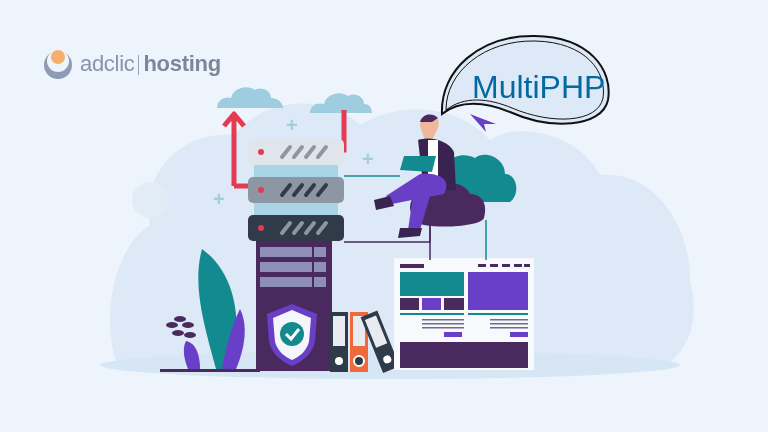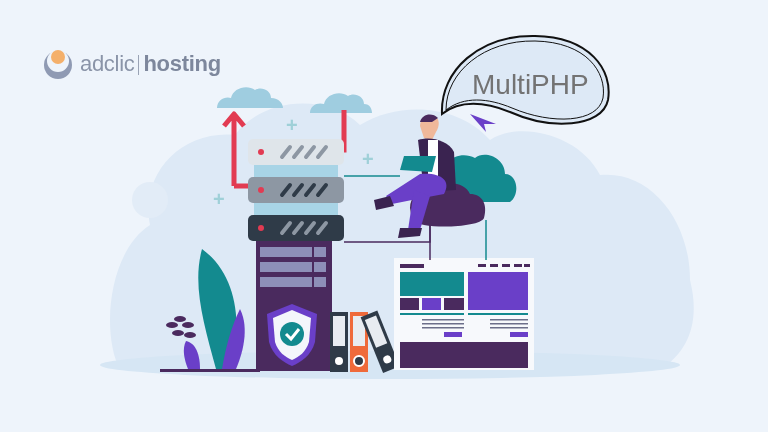--- a/index.html
+++ b/index.html
@@ -2,21 +2,21 @@
 <html><head>
 <meta charset="utf-8">
 <style>
   html,body{margin:0;padding:0;}
   body{width:768px;height:432px;overflow:hidden;background:#eef4fb;font-family:"Liberation Sans",sans-serif;position:relative;}
   .abs{position:absolute;}
   .logo{left:42px;top:48px;display:flex;align-items:center;gap:6px;}
   .logo-text{font-size:22px;color:#8a94a8;letter-spacing:-0.3px;}
   .logo-text b{color:#7d879c;font-weight:700;}
   .logo-sep{display:inline-block;width:1px;height:20px;background:#9aa3b5;margin:0 4px;vertical-align:middle;}
-  .bubble-text{font-size:28px;color:#737373;}
+  .bubble-text{font-size:32px;color:#0369a1;}
 </style>
 </head>
 <body>
 
 <svg class="abs" style="left:0;top:0" width="768" height="432" viewBox="0 0 768 432">
   <path d="M120 370 C100 330 110 250 150 225 C140 175 180 130 235 135 C265 95 330 95 360 125 C400 100 460 105 490 140 C520 120 580 135 600 175 C650 170 690 220 690 280 C700 320 690 350 660 370 Z" fill="#dde9f6"></path>
   <circle cx="150" cy="200" r="18" fill="#e2ecf7"></circle>
   <ellipse cx="390" cy="365" rx="290" ry="14" fill="#d6e6f4"></ellipse>
 </svg>
 

